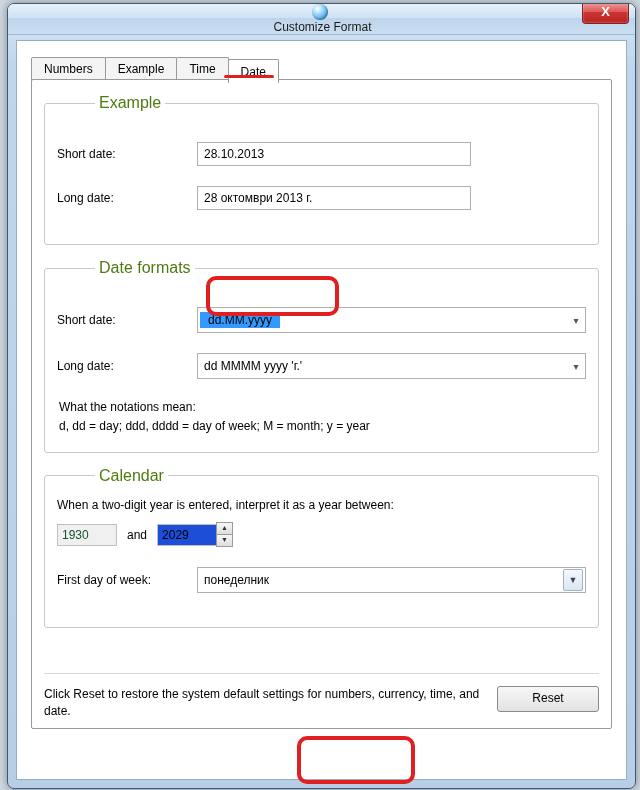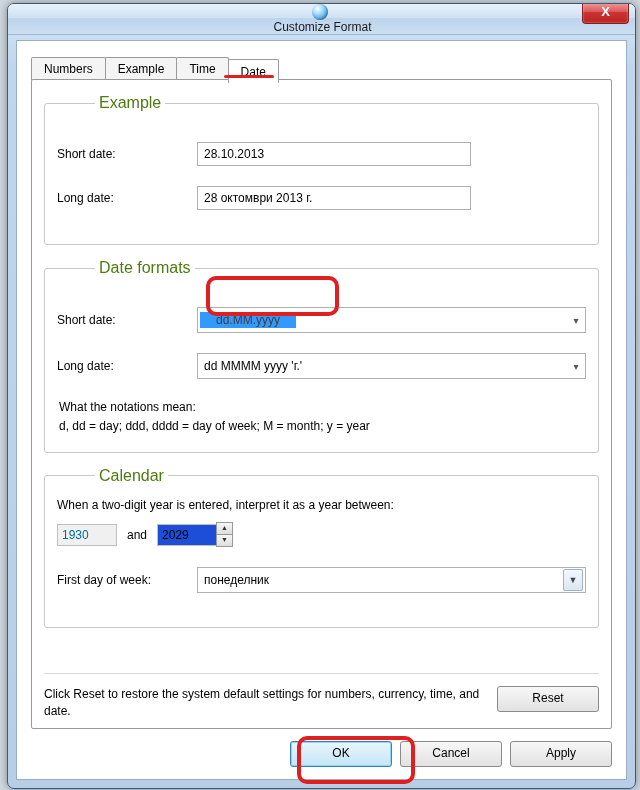--- a/index.html
+++ b/index.html
@@ -121,23 +121,23 @@
     border: 1px solid #b0b0b0;
     background: #fff;
     height: 24px;
     display: flex;
     align-items: center;
     position: relative;
   }
   .combo .val { padding: 0 6px; font-size: 12px; flex: 1; }
   .combo .val.sel {
     background: #3399ff;
-    color: #404040;
+    color: #000000;
     margin: 2px;
-    padding: 1px 16px;
+    padding: 1px 8px;
     display: inline-block;
     flex: 0 0 auto;
   }
   .combo .arrow {
     width: 18px; text-align: center; font-size: 10px; color: #555;
   }
   .combo.styled .arrow-wrap {
     width: 18px; height: 20px; margin-right: 2px;
     background: linear-gradient(to bottom,#f5f8fc,#dbe6f3);
     border: 1px solid #9fb2c8;
@@ -148,21 +148,21 @@
 
   .note { margin: 6px 2px 2px 2px; font-size: 12px; line-height: 1.45; }
 
   .spin {
     display:flex; align-items:center;
   }
   .spin input {
     width: 50px; height: 20px;
     border: 1px solid #bfbfbf;
     background: #f0f0f0;
-    color: #0369a1;
+    color: #14532d;
     padding: 0 4px;
     font-size: 12px;
   }
   .spin input.editable { background:#1d4ed8; color:#000; }
   .spin .btns { display:flex; flex-direction:column; margin-left:-1px;}
   .spin .btns div {
     width:15px;height:11px;border:1px solid #9a9a9a;background:linear-gradient(#f6f6f6,#dedede);
     font-size:7px;line-height:9px;text-align:center;color:#333;
   }
   .spin .btns div:first-child{border-bottom:none;}
@@ -288,24 +288,19 @@
         </div>
       </fieldset>
 
       <div class="reset-row">
         <div class="msg">Click Reset to restore the system default settings for numbers, currency, time, and date.</div>
         <div class="btn">Reset</div>
       </div>
 
     </div>
 
-    <div class="dlg-buttons">
-      <div class="btn default">OK</div>
-      <div class="btn">Cancel</div>
-      <div class="btn">Apply</div>
-    </div>
 
   </div>
 </div>
 
 <div id="ring-tab" class="red-ring"></div>
 <div id="ring-short" class="red-ring"></div>
 <div id="ring-ok" class="red-ring"></div>
 
 </body></html>

